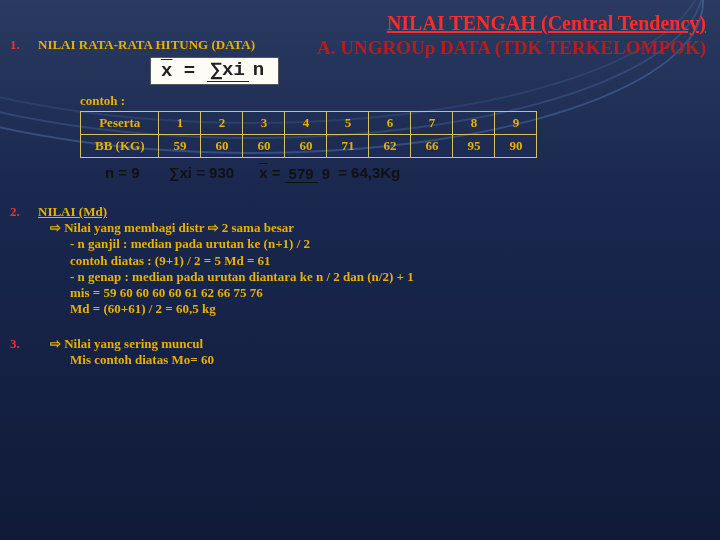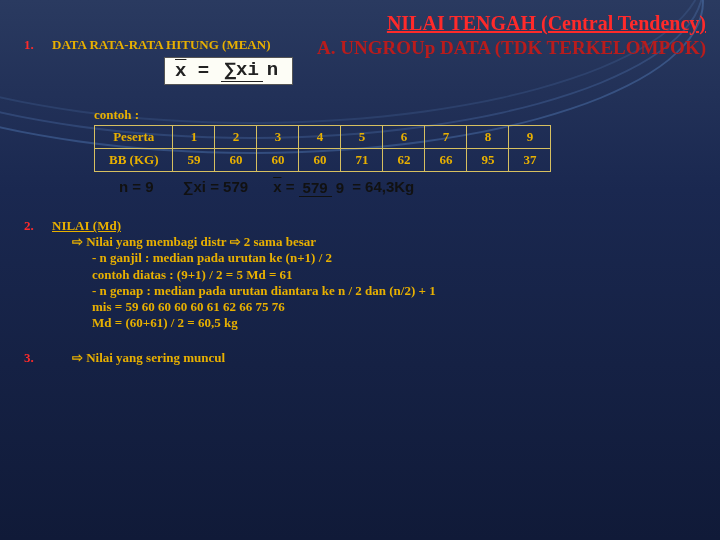--- a/index.html
+++ b/index.html
@@ -13,21 +13,21 @@
     overflow:hidden;
   }
   .wave{
     position:absolute;top:-150px;left:-200px;width:900px;height:300px;
     border:2px solid rgba(120,180,255,.25);
     border-radius:50%;
     pointer-events:none;
   }
   .wave.w2{top:-165px;border-color:rgba(120,180,255,.18)}
   .wave.w3{top:-180px;border-color:rgba(120,180,255,.12)}
-  .content{position:relative;padding:12px 10px 0 24px}
+  .content{position:relative;padding:12px 10px 0 10px}
   .title1{
     color:#ff2a2a;font-weight:bold;font-size:20px;text-align:right;
     margin:0 4px 0 0;text-decoration:underline;
   }
   .title2{
     color:#b91c1c;font-weight:bold;font-size:19px;text-align:right;
     margin:2px 4px 0 0;
   }
   .row1{display:flex;align-items:flex-start;gap:8px;margin-top:-22px}
   .num{color:#ff2a2a;font-weight:bold;min-width:20px}
@@ -35,52 +35,52 @@
   .formula-box{
     background:#fdfdf6;border:1px solid #555;color:#222;
     display:inline-block;padding:3px 10px;margin-top:4px;margin-left:140px;
     font-family:"Courier New",monospace;font-weight:bold;font-size:19px;
     line-height:1;
   }
   .frac{display:inline-block;vertical-align:middle;text-align:center}
   .frac .top{border-bottom:1px solid #222;padding:0 4px}
   .frac .bot{padding:0 4px}
   .bar{text-decoration:overline}
-  .contoh{margin-left:70px;margin-top:22px;font-weight:bold;color:#e8b000}
+  .contoh{margin-left:70px;margin-top:8px;font-weight:bold;color:#e8b000}
   table.data{
     border-collapse:collapse;margin-left:70px;margin-top:2px;
     background:transparent;color:#e8b000;font-weight:bold;
   }
   table.data td{
     border:1px solid #d7c060;padding:3px 14px;text-align:center;font-size:13px;
   }
   .calc{margin-left:95px;margin-top:6px;color:#111;font-family:Arial,sans-serif;font-size:15px}
   .calc .bar{text-decoration:overline}
   .calc .frac .top{border-color:#111}
   .bold{font-weight:bold}
   .sec2{display:flex;gap:8px;margin-top:22px}
   .sec2 .txt,.sec3 .txt{color:#e8b000;font-weight:bold}
-  .sec2 .lines,.sec3 .lines{margin-left:20px;line-height:1.25}
+  .sec2 .lines,.sec3 .lines{margin-left:12px;line-height:1.25}
   .sec3{display:flex;gap:8px;margin-top:18px}
   .u{text-decoration:underline}
 </style>
 </head>
 <body>
 
 <div class="wave"></div>
 <div class="wave w2"></div>
 <div class="wave w3"></div>
 
 <div class="content">
   <div class="title1">NILAI TENGAH (Central Tendency)</div>
   <div class="title2">A. UNGROUp      DATA (TDK TERKELOMPOK)</div>
 
   <div class="row1">
     <span class="num">1.</span>
-    <span class="h-mean">DATA RATA-RATA HITUNG (MEAN)</span>
+    <span class="h-mean">NILAI RATA-RATA HITUNG (DATA)</span>
   </div>
 
   <div class="formula-box">
     <span class="bar">x</span> =
     <span class="frac"><span class="top">∑xi</span><span class="bot">n</span></span>
   </div>
 
   <div class="contoh">contoh :</div>
 
   <table class="data">
@@ -100,28 +100,28 @@
     <tr>
       <td>BB (KG)</td>
       <td>59</td>
       <td>60</td>
       <td>60</td>
       <td>60</td>
       <td>71</td>
       <td>62</td>
       <td>66</td>
       <td>95</td>
-      <td>37</td>
+      <td>90</td>
     </tr>
   </tbody>
     </table>
 
   <div class="calc">
     <span class="bold">n = 9</span>&nbsp;&nbsp;&nbsp;&nbsp;&nbsp;&nbsp;
-    <span class="bold">∑xi = 579</span>&nbsp;&nbsp;&nbsp;&nbsp;&nbsp;
+    <span class="bold">∑xi = 930</span>&nbsp;&nbsp;&nbsp;&nbsp;&nbsp;
     <span class="bold"><span class="bar">x</span> = </span>
     <span class="frac bold"><span class="top">579</span><span class="bot">9</span></span>
     <span class="bold">= 64,3Kg</span>
   </div>
 
   <div class="sec2">
     <span class="num">2.</span>
     <div>
       <div class="txt u">NILAI (Md)</div>
       <div class="txt lines">
@@ -133,16 +133,17 @@
         <div style="margin-left:20px">Md =  (60+61) / 2 = 60,5 kg</div>
       </div>
     </div>
   </div>
 
   <div class="sec3">
     <span class="num">3.</span>
     <div>
       <div class="txt lines">
         <div>⇨ Nilai yang sering muncul</div>
+        <div style="margin-left:20px">Mis contoh diatas Mo= 60</div>
       </div>
     </div>
   </div>
 </div>
 
 </body></html>

